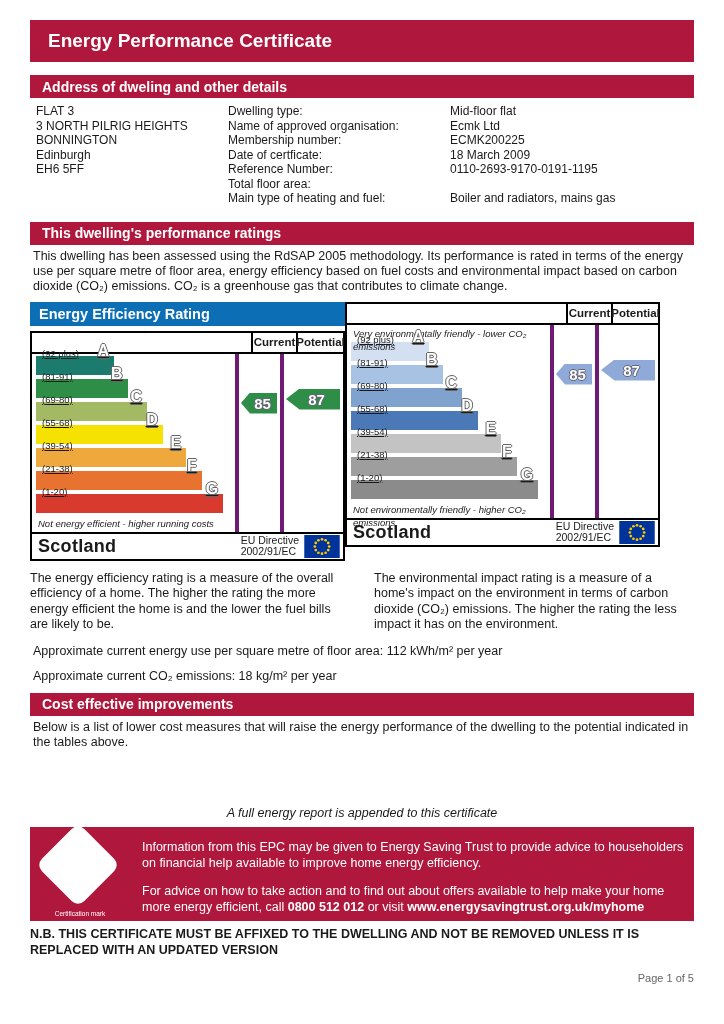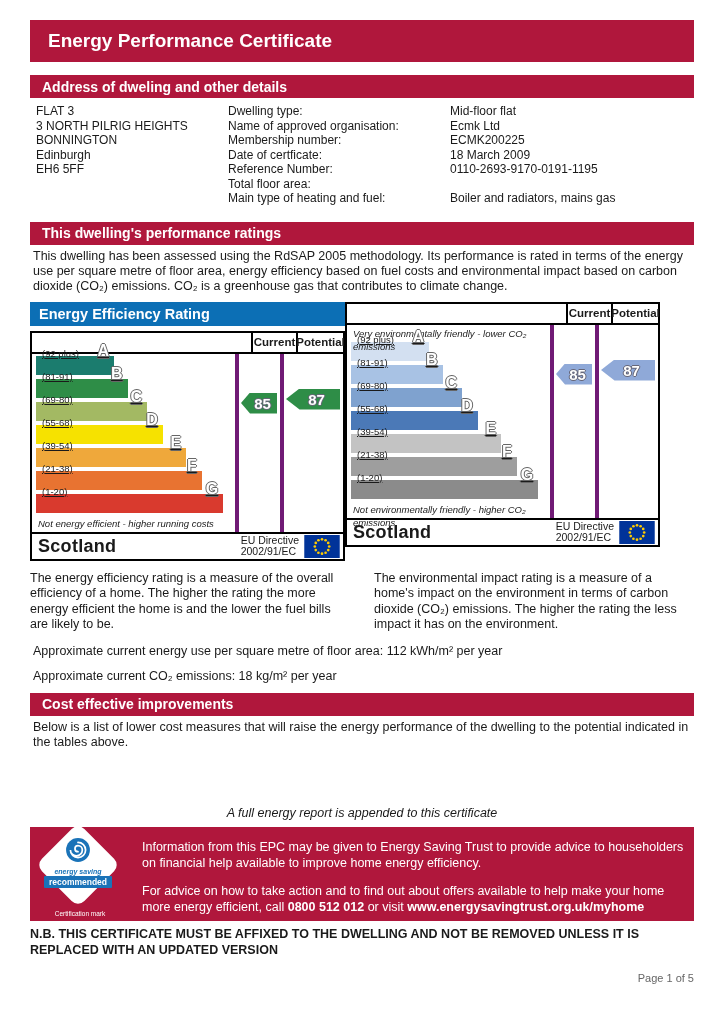--- a/index.html
+++ b/index.html
@@ -322,30 +322,20 @@
   <p class="approx">Approximate current CO₂ emissions: 18 kg/m² per year</p>
 
   <div class="section-bar sec-cost">Cost effective improvements</div>
   <p class="intro">Below is a list of lower cost measures that will raise the energy performance of the dwelling to the potential indicated in the tables above.</p>
 
   <p class="report-note">A full energy report is appended to this certificate</p>
 
   <div class="banner">
     <div class="logo-tile">
       <div class="diamond"></div>
-      <div class="logo-content">
-        <span>
-          <svg viewBox="0 0 24 24" width="26" height="26" aria-hidden="true">
-            <circle cx="12" cy="12" r="11" fill="#1a73b8"></circle>
-            <path d="M12 5a7 7 0 1 1-7 7 5.5 5.5 0 0 0 5.5 5.5A5.5 5.5 0 0 0 16 12a4 4 0 0 0-4-4 2.8 2.8 0 0 0-2.8 2.8A2.8 2.8 0 0 0 12 13.6" fill="none" stroke="#fff" stroke-width="1.6" stroke-linecap="round"></path>
-          </svg>
-        </span>
-        <span class="logo-text">energy saving</span>
-        <span class="logo-strip">recommended</span>
-      </div>
       <div class="logo-mark">Certification mark</div>
     </div>
     <div class="banner-text">
       <p>Information from this EPC may be given to Energy Saving Trust to provide advice to householders on financial help available to improve home energy efficiency.</p>
       <p class="p2"><span>For advice on how to take action and to find out about offers available to help make your home more energy efficient, call </span><b>0800 512 012</b><span> or visit </span><b>www.energysavingtrust.org.uk/myhome</b></p>
     </div>
   </div>
 
   <p class="nb">N.B. THIS CERTIFICATE MUST BE AFFIXED TO THE DWELLING AND NOT BE REMOVED UNLESS IT IS REPLACED WITH AN UPDATED VERSION</p>
   <p class="page-num">Page 1 of 5</p>

